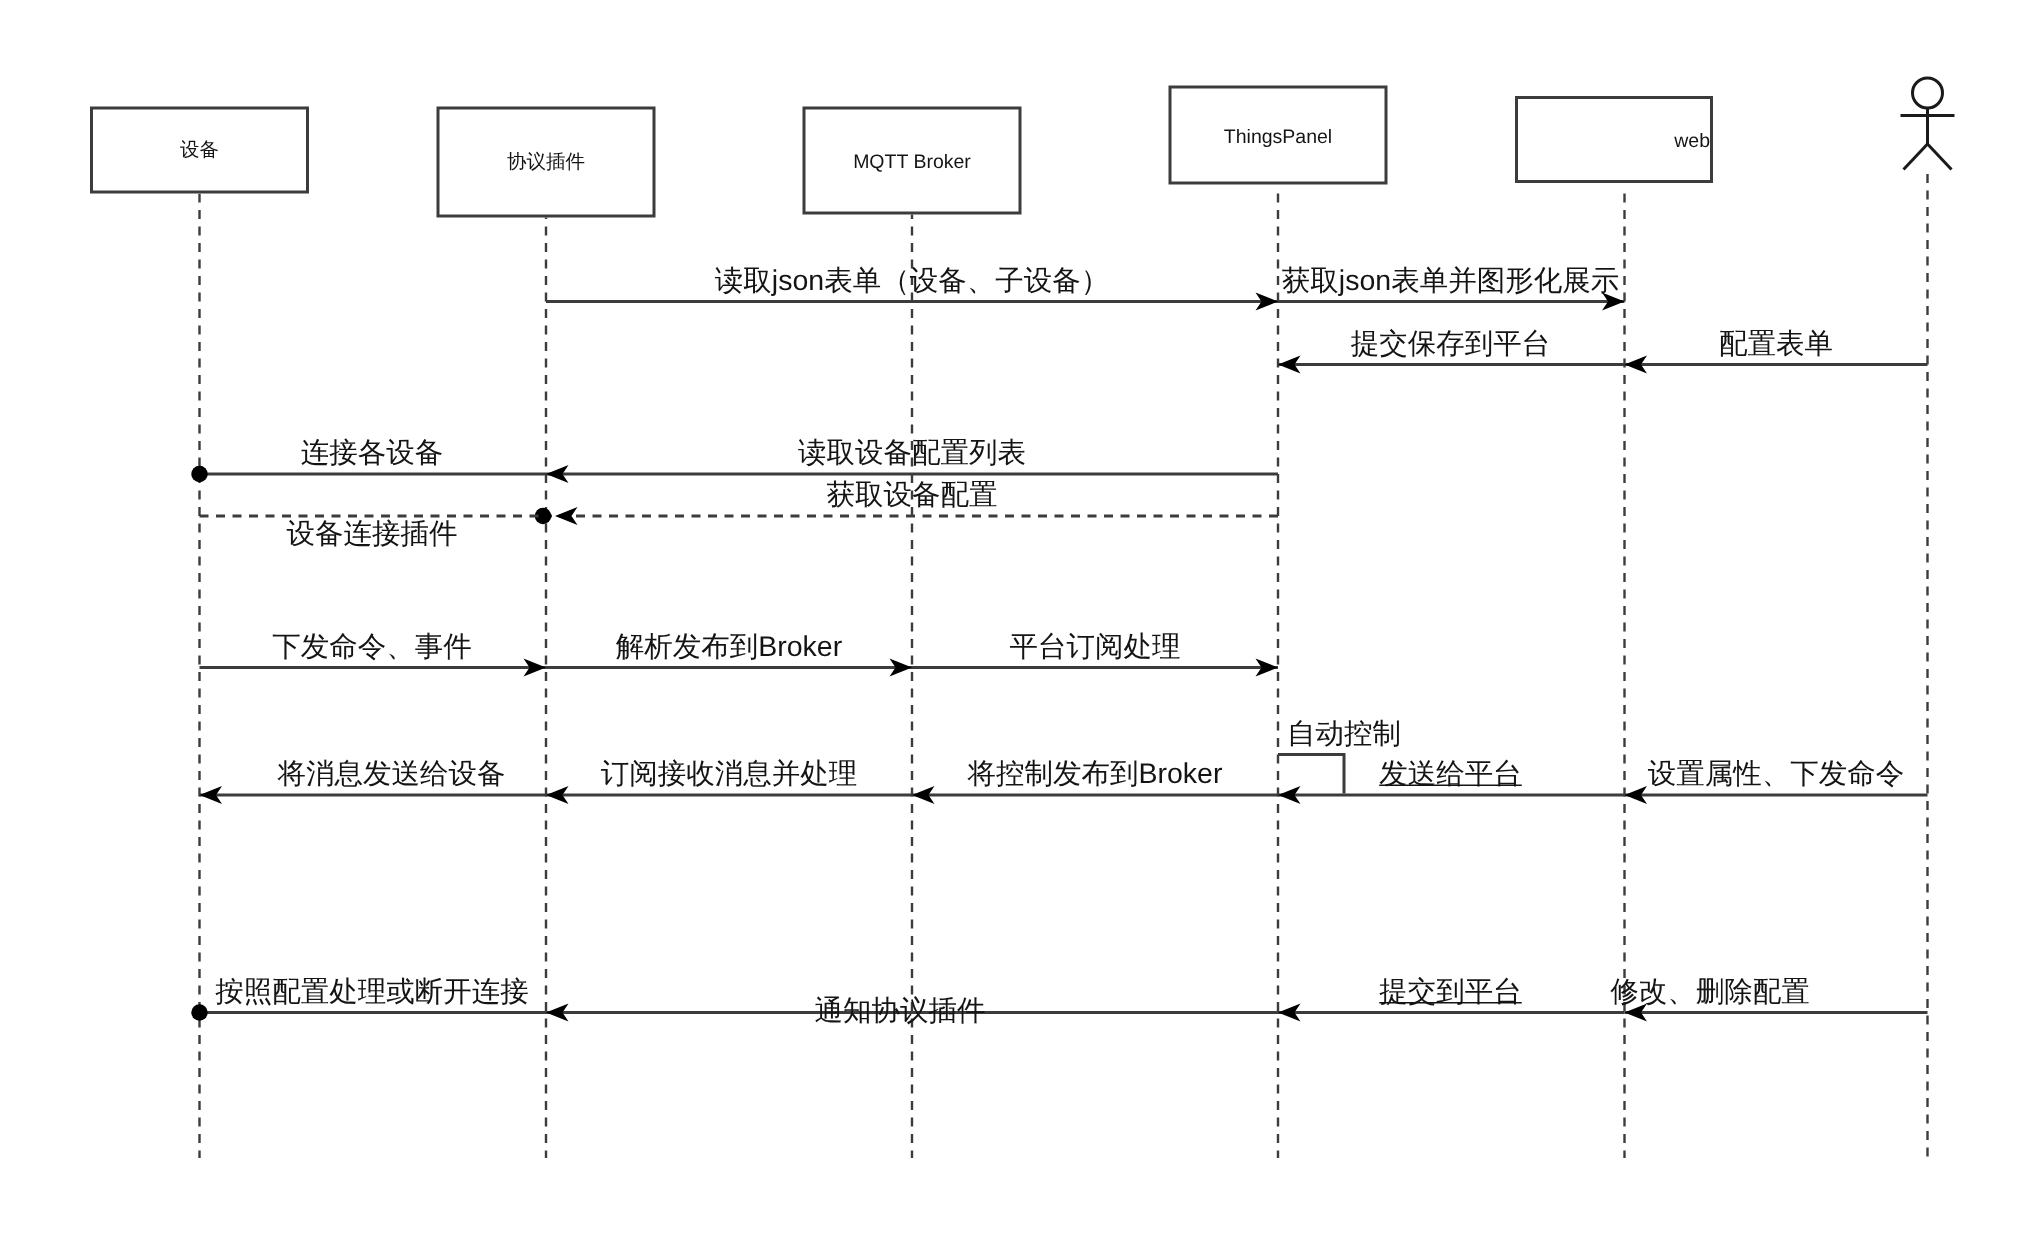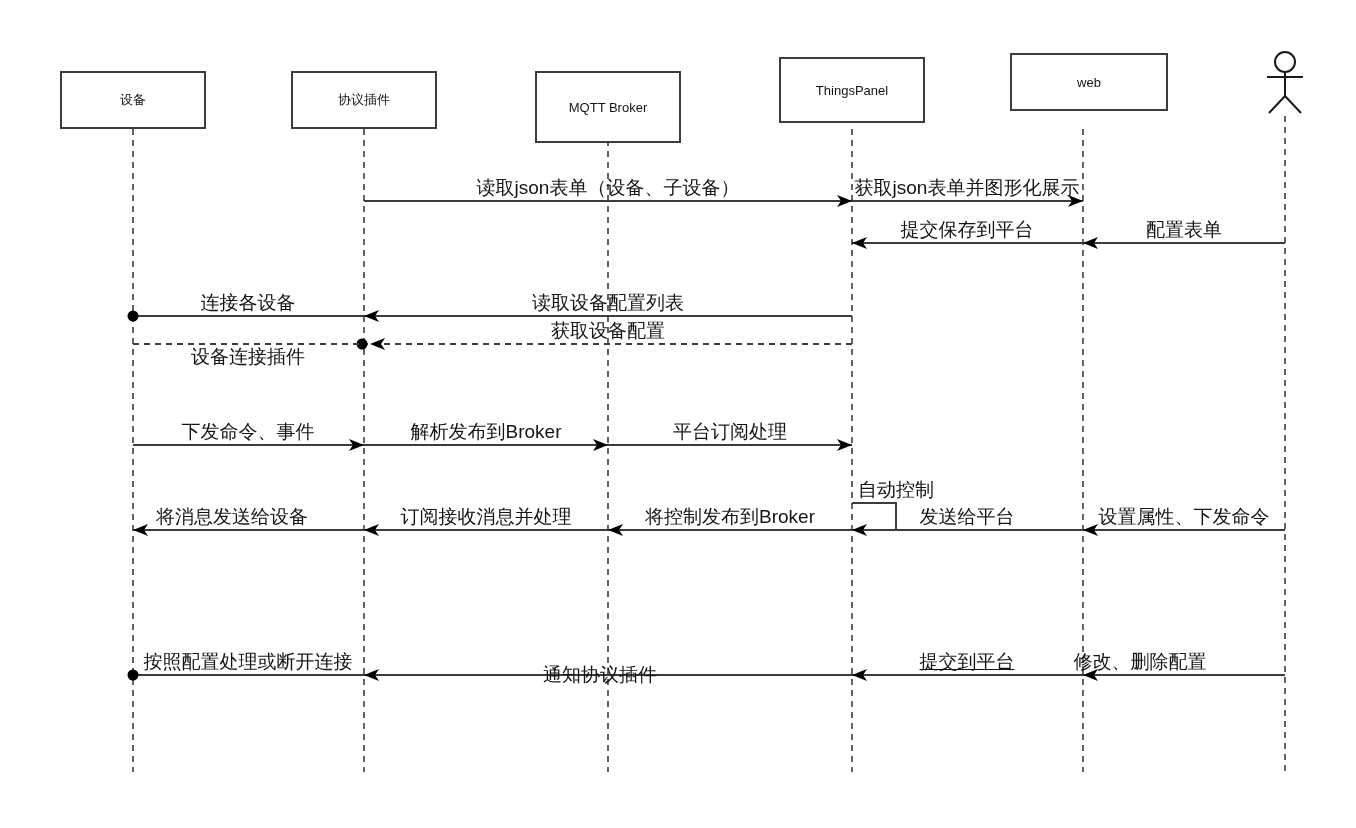--- a/index.html
+++ b/index.html
@@ -80,59 +80,59 @@
       <line x1="852" y1="675" x2="364" y2="675" stroke="#3c3c3c" stroke-width="2"></line>
       <polygon points="364,675 379,669 375,675 379,681" fill="#000"></polygon>
       <line x1="364" y1="675" x2="133" y2="675" stroke="#3c3c3c" stroke-width="2"></line>
       <circle cx="133" cy="675" r="5.5" fill="#000"></circle>
       <path d="M 852 503 L 896 503 L 896 529" stroke="#3c3c3c" stroke-width="2" fill="none"></path>
     </svg>
 
   <div class="participant-box" style="left: 60px; top: 71px; width: 146px; height: 58px;">
       <span>设备</span>
     </div>
-  <div class="participant-box" style="left: 291px; top: 71px; width: 146px; height: 58px;">
+  <div class="participant-box" style="left: 291px; top: 71px; width: 146px; height: 74px;">
       <span>协议插件</span>
     </div>
   <div class="participant-box" style="left: 535px; top: 71px; width: 146px; height: 72px;">
       <span>MQTT Broker</span>
     </div>
   <div class="participant-box" style="left: 779px; top: 57px; width: 146px; height: 66px;">
       <span>ThingsPanel</span>
     </div>
-  <div class="participant-box" style="left: 1010px; top: 53px; width: 158px; height: 58px;">
+  <div class="participant-box" style="left: 1010px; top: 64px; width: 132px; height: 58px; justify-content: flex-end;">
       <span>web</span>
     </div>
 
   <svg id="actor" width="64" height="70" style="position: absolute; left: 1253px; top: 50px;">
     <g stroke="#1a1a1a" stroke-width="2" fill="none">
       <circle cx="32" cy="12" r="10"></circle>
       <line x1="32" y1="22" x2="32" y2="46"></line>
       <line x1="14" y1="27" x2="50" y2="27"></line>
       <line x1="32" y1="46" x2="16" y2="63"></line>
       <line x1="32" y1="46" x2="48" y2="63"></line>
     </g>
   </svg>
 
   <div id="labels-layer">
       <div class="msg-label" style="left: 608px; top: 180px;">读取json表单（设备、子设备）</div>
       <div class="msg-label" style="left: 967px; top: 180px;">获取json表单并图形化展示</div>
       <div class="msg-label" style="left: 1184px; top: 222px;">配置表单</div>
-      <div class="msg-label" style="left: 967px; top: 222px;">提交保存到平台</div>
+      <div class="msg-label" style="left: 967px; top: 222px; font-family: Liberation Mono, monospace;">提交保存到平台</div>
       <div class="msg-label" style="left: 608px; top: 295px;">读取设备配置列表</div>
       <div class="msg-label" style="left: 248px; top: 295px;">连接各设备</div>
       <div class="msg-label" style="left: 608px; top: 323px;">获取设备配置</div>
       <div class="msg-label" style="left: 248px; top: 349px;">设备连接插件</div>
       <div class="msg-label" style="left: 248px; top: 424px;">下发命令、事件</div>
       <div class="msg-label" style="left: 486px; top: 424px;">解析发布到Broker</div>
       <div class="msg-label" style="left: 730px; top: 424px;">平台订阅处理</div>
       <div class="msg-label" style="left: 1184px; top: 509px;">设置属性、下发命令</div>
-      <div class="msg-label" style="left: 967px; top: 509px;">发送给平台</div>
+      <div class="msg-label" style="left: 967px; top: 509px; text-decoration: underline;">发送给平台</div>
       <div class="msg-label" style="left: 730px; top: 509px;">将控制发布到Broker</div>
       <div class="msg-label" style="left: 486px; top: 509px;">订阅接收消息并处理</div>
-      <div class="msg-label" style="left: 232px; top: 509px; font-family: Liberation Serif, serif;">将消息发送给设备</div>
+      <div class="msg-label" style="left: 261px; top: 509px; font-family: Liberation Serif, serif;">将消息发送给设备</div>
       <div class="msg-label" style="left: 1140px; top: 654px;">修改、删除配置</div>
       <div class="msg-label" style="left: 967px; top: 654px; text-decoration: underline;">提交到平台</div>
       <div class="msg-label on-line" style="left: 600px; top: 675px;">通知协议插件</div>
       <div class="msg-label" style="left: 248px; top: 654px;">按照配置处理或断开连接</div>
       <div class="msg-label" style="left: 896px; top: 482px;">自动控制</div>
     </div>
 </div>
 
 </body></html>

